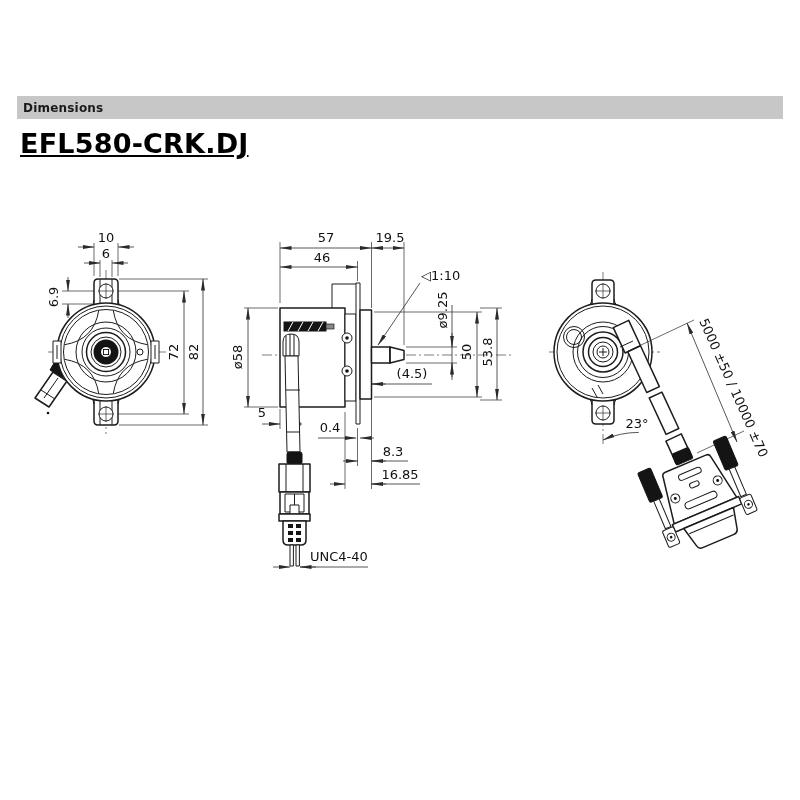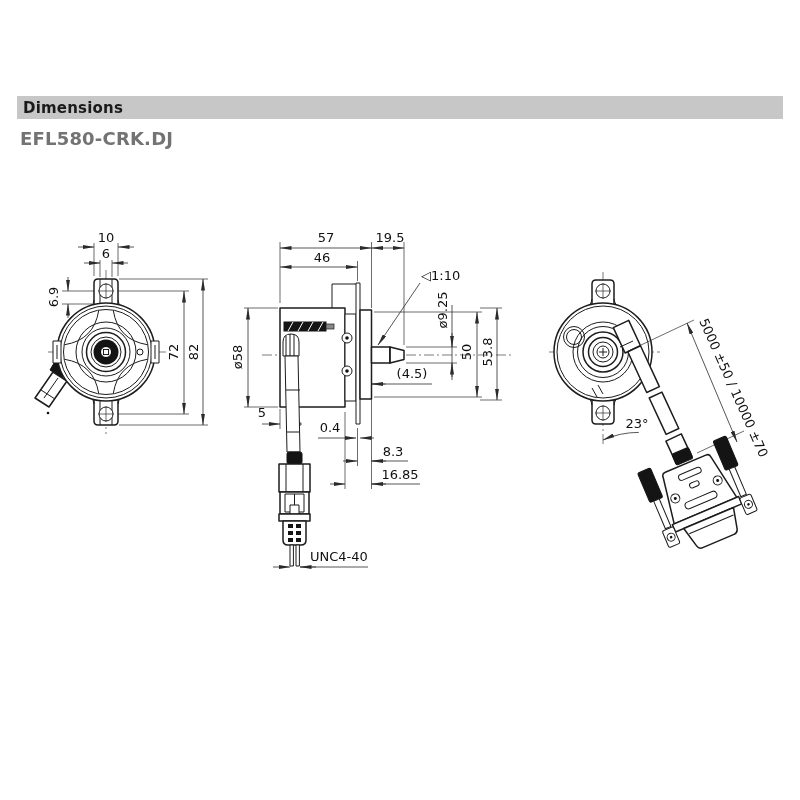--- a/index.html
+++ b/index.html
@@ -1,21 +1,21 @@
 <!DOCTYPE html>
 <html><head>
 <meta charset="utf-8">
 <style>
   html,body{margin:0;padding:0;}
   body{width:800px;height:800px;background:#fff;position:relative;
        font-family:"DejaVu Sans","Liberation Sans",sans-serif;overflow:hidden;}
   .hdr-bar{position:absolute;left:17px;top:96px;width:766px;height:23px;
        background:#c7c7c7;display:flex;align-items:center;}
-  .hdr-bar span{font-size:15px;font-weight:bold;color:#1a1a1a;padding-left:6px;letter-spacing:.2px;}
-  .doc-title{position:absolute;left:20px;top:128px;font-size:18px;font-weight:bold;color:#737373;letter-spacing:.2px;}
+  .hdr-bar span{font-size:12px;font-weight:bold;color:#1a1a1a;padding-left:6px;letter-spacing:.2px;}
+  .doc-title{position:absolute;left:20px;top:128px;font-size:27px;font-weight:bold;color:#000000;letter-spacing:.2px;text-decoration:underline;}
   svg{position:absolute;left:0;top:0;}
   svg text{font-family:"DejaVu Sans","Liberation Sans",sans-serif;font-size:13px;fill:#111;}
   .ol{stroke:#1c1c1c;fill:none;stroke-width:1.5;stroke-linejoin:round;}
   .ol2{stroke:#1c1c1c;fill:none;stroke-width:1;stroke-linejoin:round;}
   .olw{stroke:#1c1c1c;fill:#fff;stroke-width:1.5;stroke-linejoin:round;}
   .olw2{stroke:#1c1c1c;fill:#fff;stroke-width:1;stroke-linejoin:round;}
   .blk{fill:#141414;stroke:#141414;}
   .dim{stroke:#2b2b2b;stroke-width:.8;fill:none;}
   .ext{stroke:#2b2b2b;stroke-width:.7;fill:none;}
   .cl{stroke:#444;stroke-width:.7;fill:none;stroke-dasharray:10 3 2 3;}

